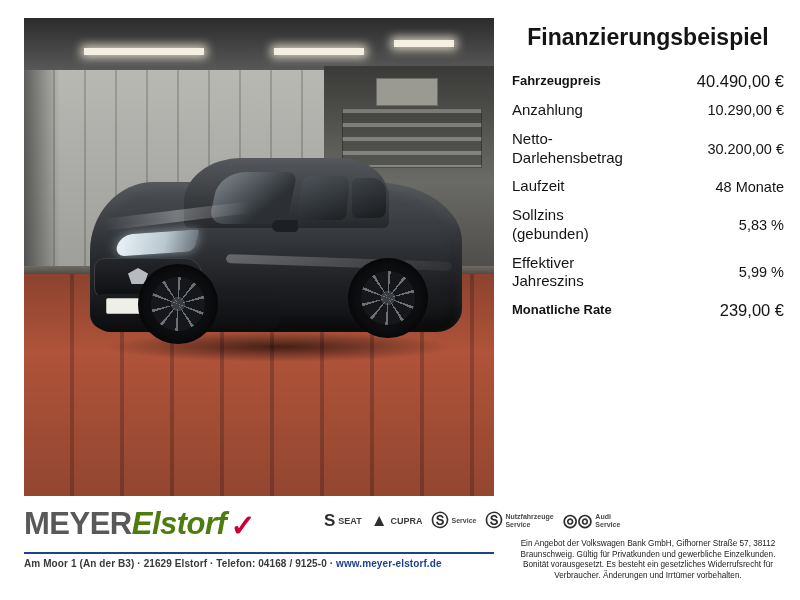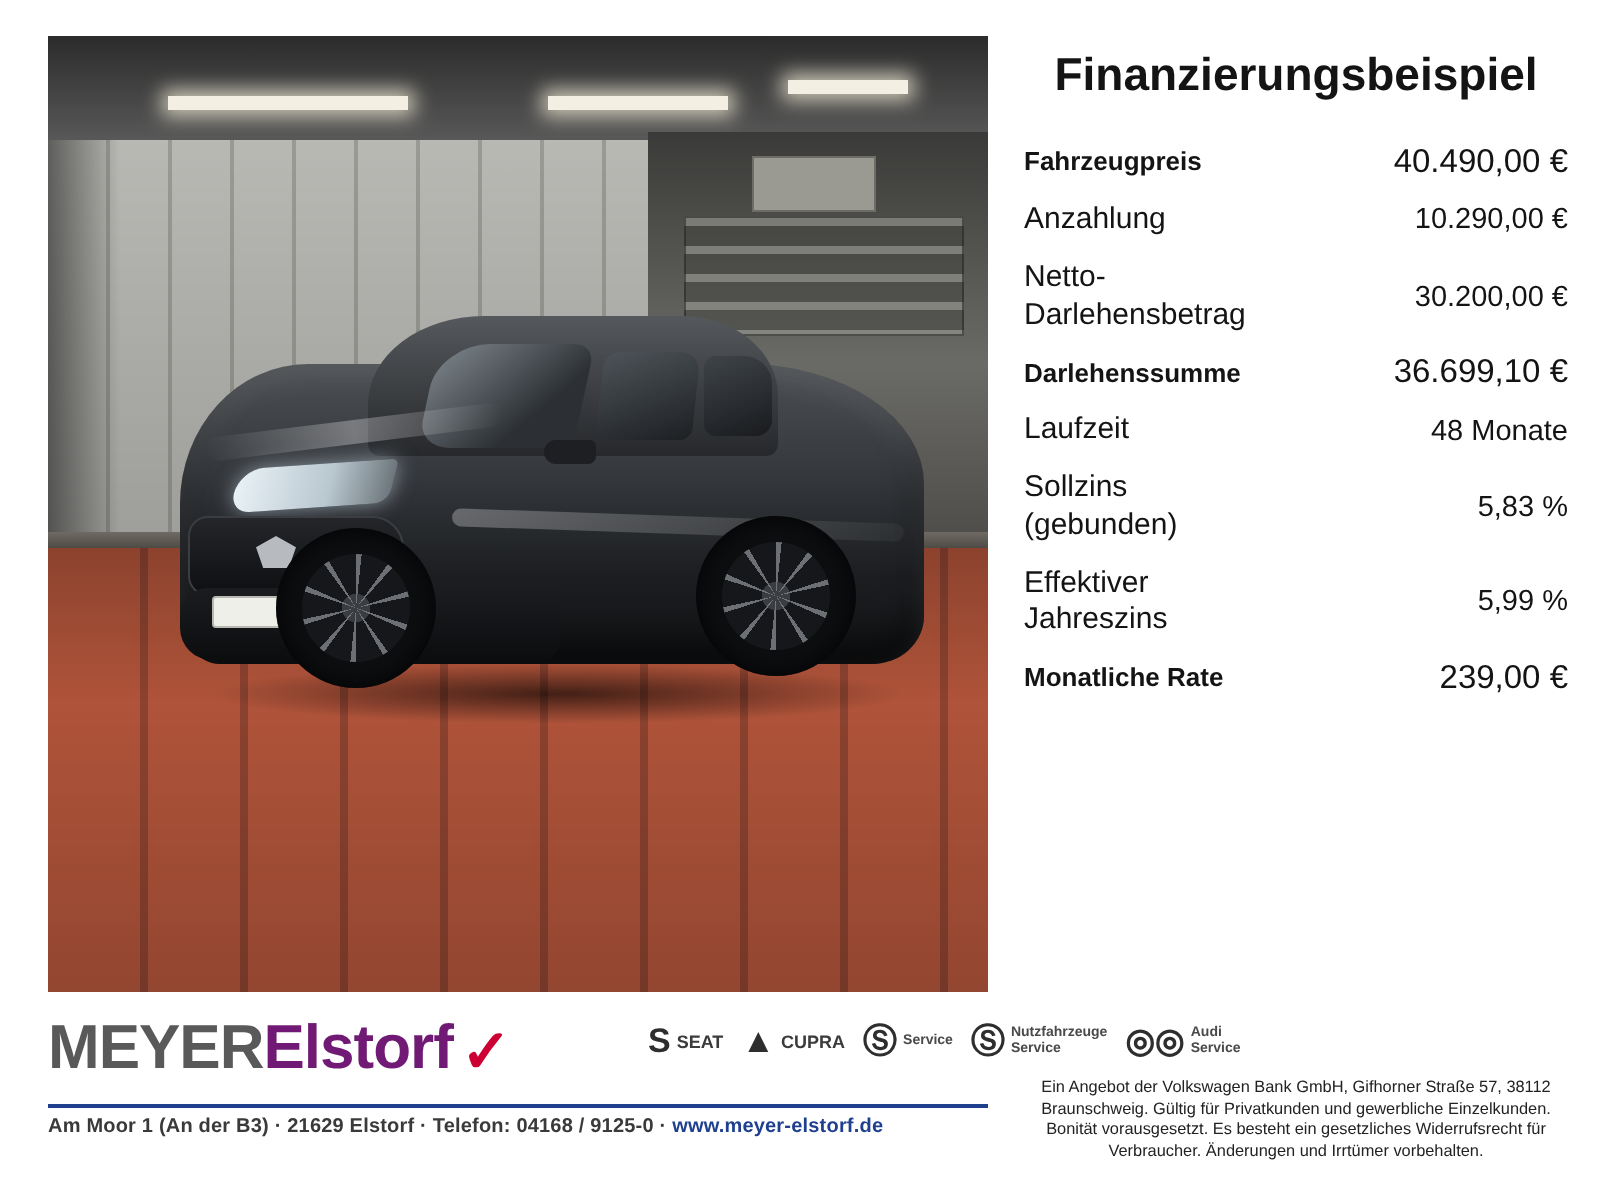--- a/index.html
+++ b/index.html
@@ -179,21 +179,21 @@
   .logo-block {
     position: absolute;
     left: 6px; top: 492px;
     width: 470px; height: 76px;
   }
   .logo-main {
     display: flex; align-items: baseline;
     font-size: 31px; font-weight: bold; letter-spacing: -0.5px;
   }
   .logo-meyer { color: #595959; }
-  .logo-elstorf { color: #701a75; }
+  .logo-elstorf { color: #4d7c0f; font-style: italic; }
   .logo-check {
     display: inline-block; margin-left: 4px;
     color: #cc0033; font-size: 30px; font-weight: bold;
     transform: translateY(2px);
   }
   .brandbar {
     position: absolute; left: 300px; top: 6px;
     display: flex; align-items: center; gap: 9px;
   }
   .brand {
@@ -334,24 +334,20 @@
           <td class="value">40.490,00 €</td>
         </tr>
         <tr>
           <td class="label">Anzahlung</td>
           <td class="value">10.290,00 €</td>
         </tr>
         <tr>
           <td class="label">Netto-<br>Darlehensbetrag</td>
           <td class="value">30.200,00 €</td>
         </tr>
-        <tr class="bold">
-          <td class="label">Darlehenssumme</td>
-          <td class="value">36.699,10 €</td>
-        </tr>
         <tr>
           <td class="label">Laufzeit</td>
           <td class="value">48 Monate</td>
         </tr>
         <tr>
           <td class="label">Sollzins<br>(gebunden)</td>
           <td class="value">5,83 %</td>
         </tr>
         <tr>
           <td class="label">Effektiver<br>Jahreszins</td>

